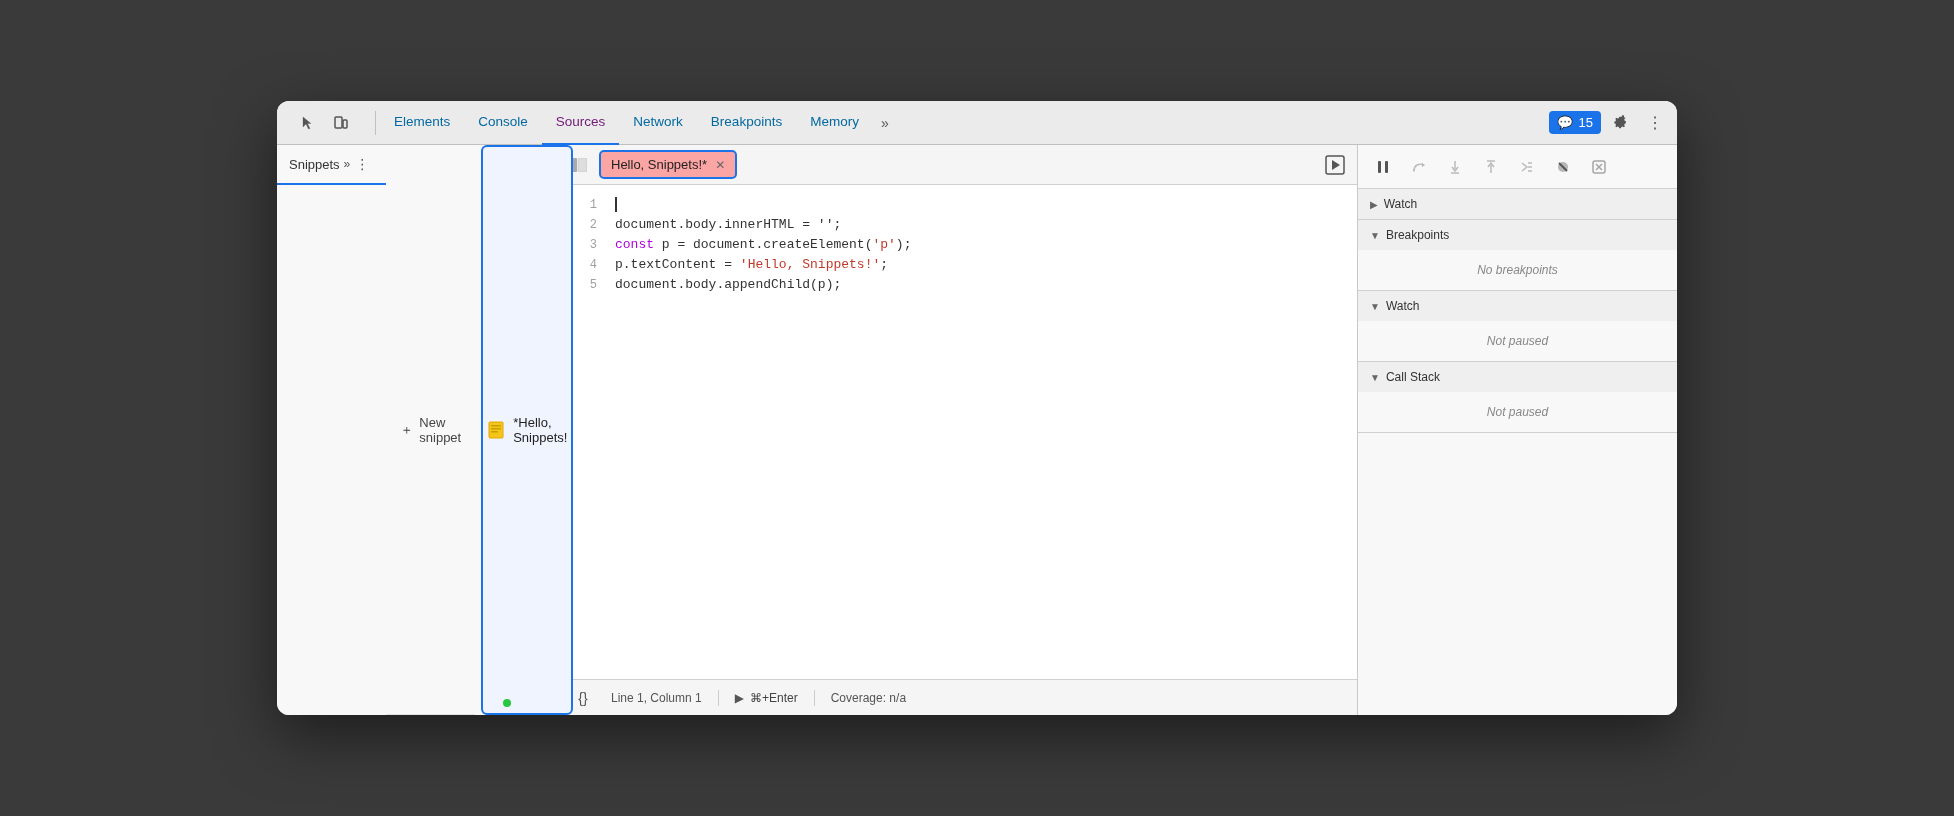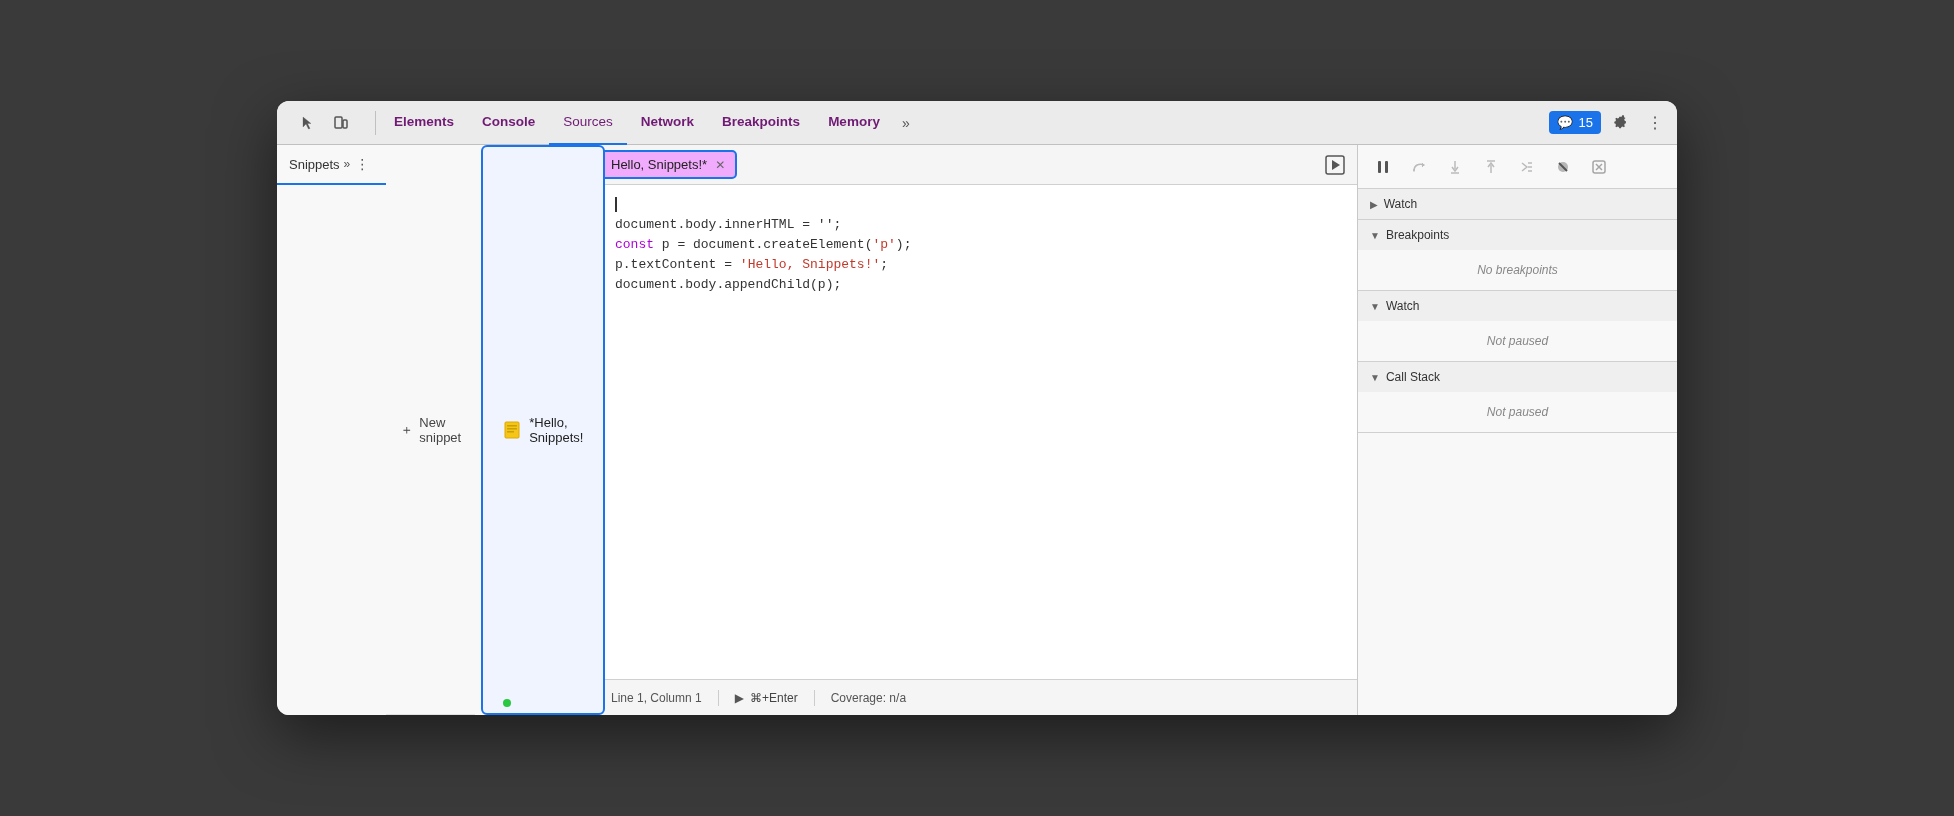--- a/index.html
+++ b/index.html
@@ -83,25 +83,24 @@
       height: 24px;
       background: #c0c0c0;
       margin: 0 4px;
     }
     .nav-tab {
       padding: 0 14px;
       height: 44px;
       display: flex;
       align-items: center;
       font-size: 13.5px;
-      color: #701a75;
+      color: #0369a1;
       cursor: pointer;
       border-bottom: 2px solid transparent;
       white-space: nowrap;
-      font-weight: bold;
     }
     .nav-tab.active {
       color: #701a75;
       border-bottom: 2px solid #1a73e8;
       font-weight: 500;
     }
     .nav-tab-more {
       padding: 0 8px;
       height: 44px;
       display: flex;
@@ -192,21 +191,21 @@
       padding: 10px 14px;
       font-size: 13px;
       color: #444;
       cursor: pointer;
       border-bottom: 1px solid #e0e0e0;
     }
     .snippet-item {
       display: flex;
       align-items: center;
       gap: 8px;
-      padding: 8px 20px;
+      padding: 8px 4px;
       cursor: pointer;
       border-radius: 6px;
       margin: 0 6px;
       position: relative;
     }
     .snippet-item.selected {
       border: 2.5px solid #1a73e8;
       background: #f0f4ff;
     }
     .snippet-icon {
@@ -254,21 +253,21 @@
       font-size: 14px;
       margin-right: 6px;
     }
     .editor-tab {
       display: flex;
       align-items: center;
       gap: 6px;
       padding: 5px 10px;
       border: 2.5px solid #1a73e8;
       border-radius: 5px;
-      background: #f0abfc;
+      background: #fca5a5;
       font-size: 13px;
       color: #222;
       cursor: pointer;
       margin-right: 4px;
     }
     .editor-tab-close {
       color: #666;
       font-size: 12px;
       margin-left: 2px;
       cursor: pointer;

